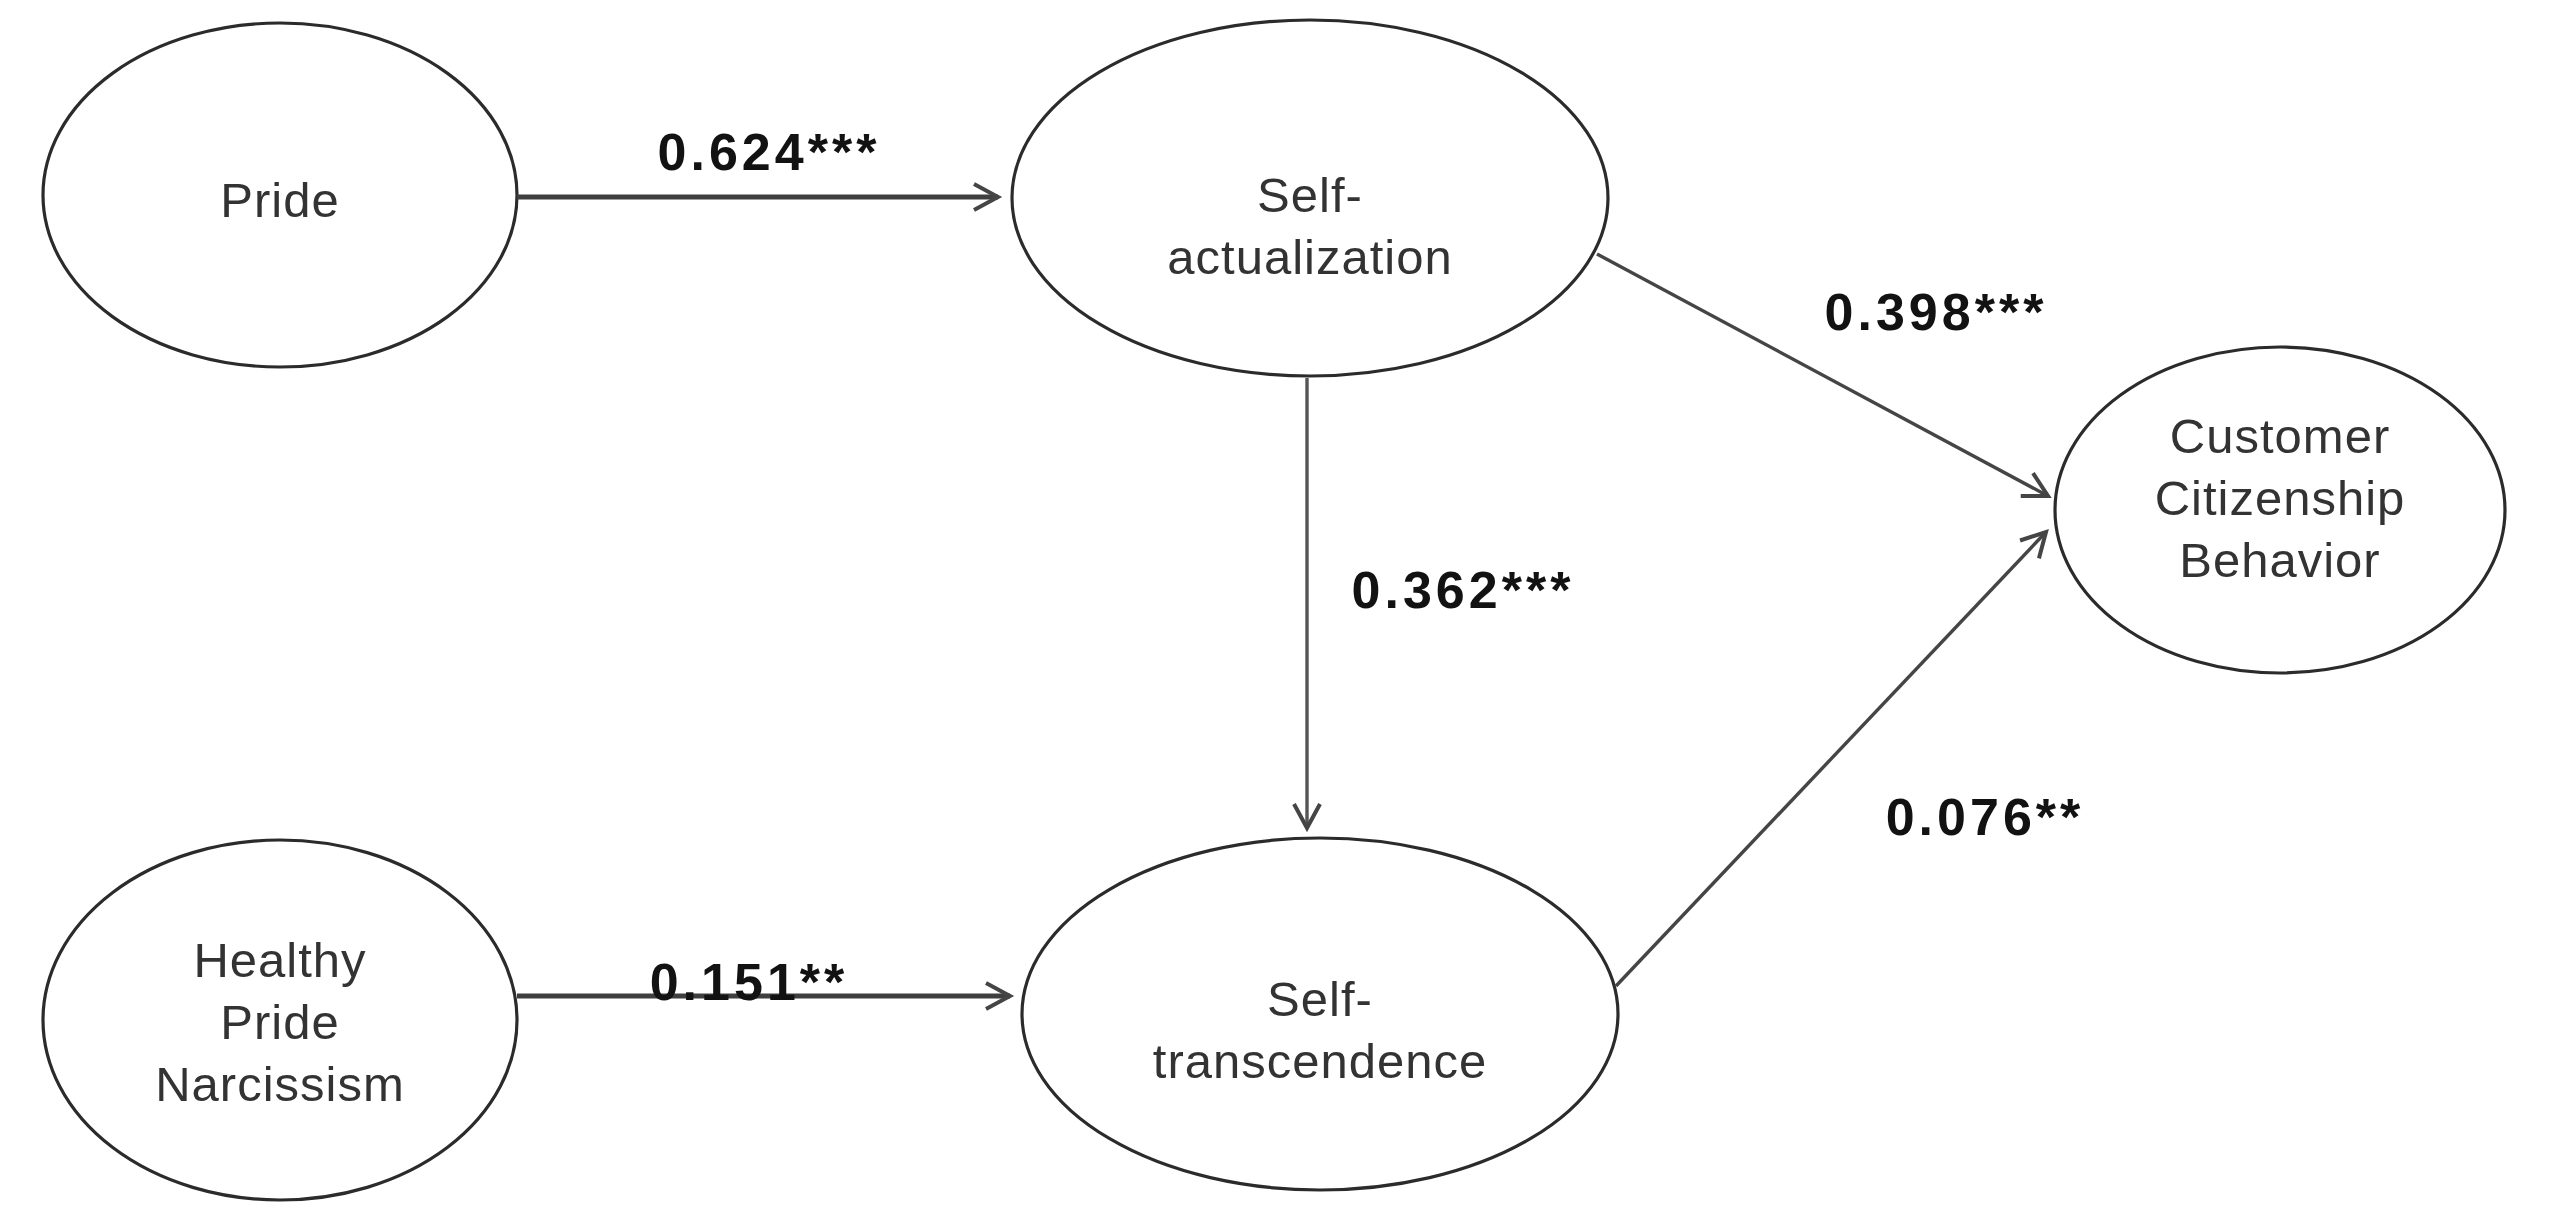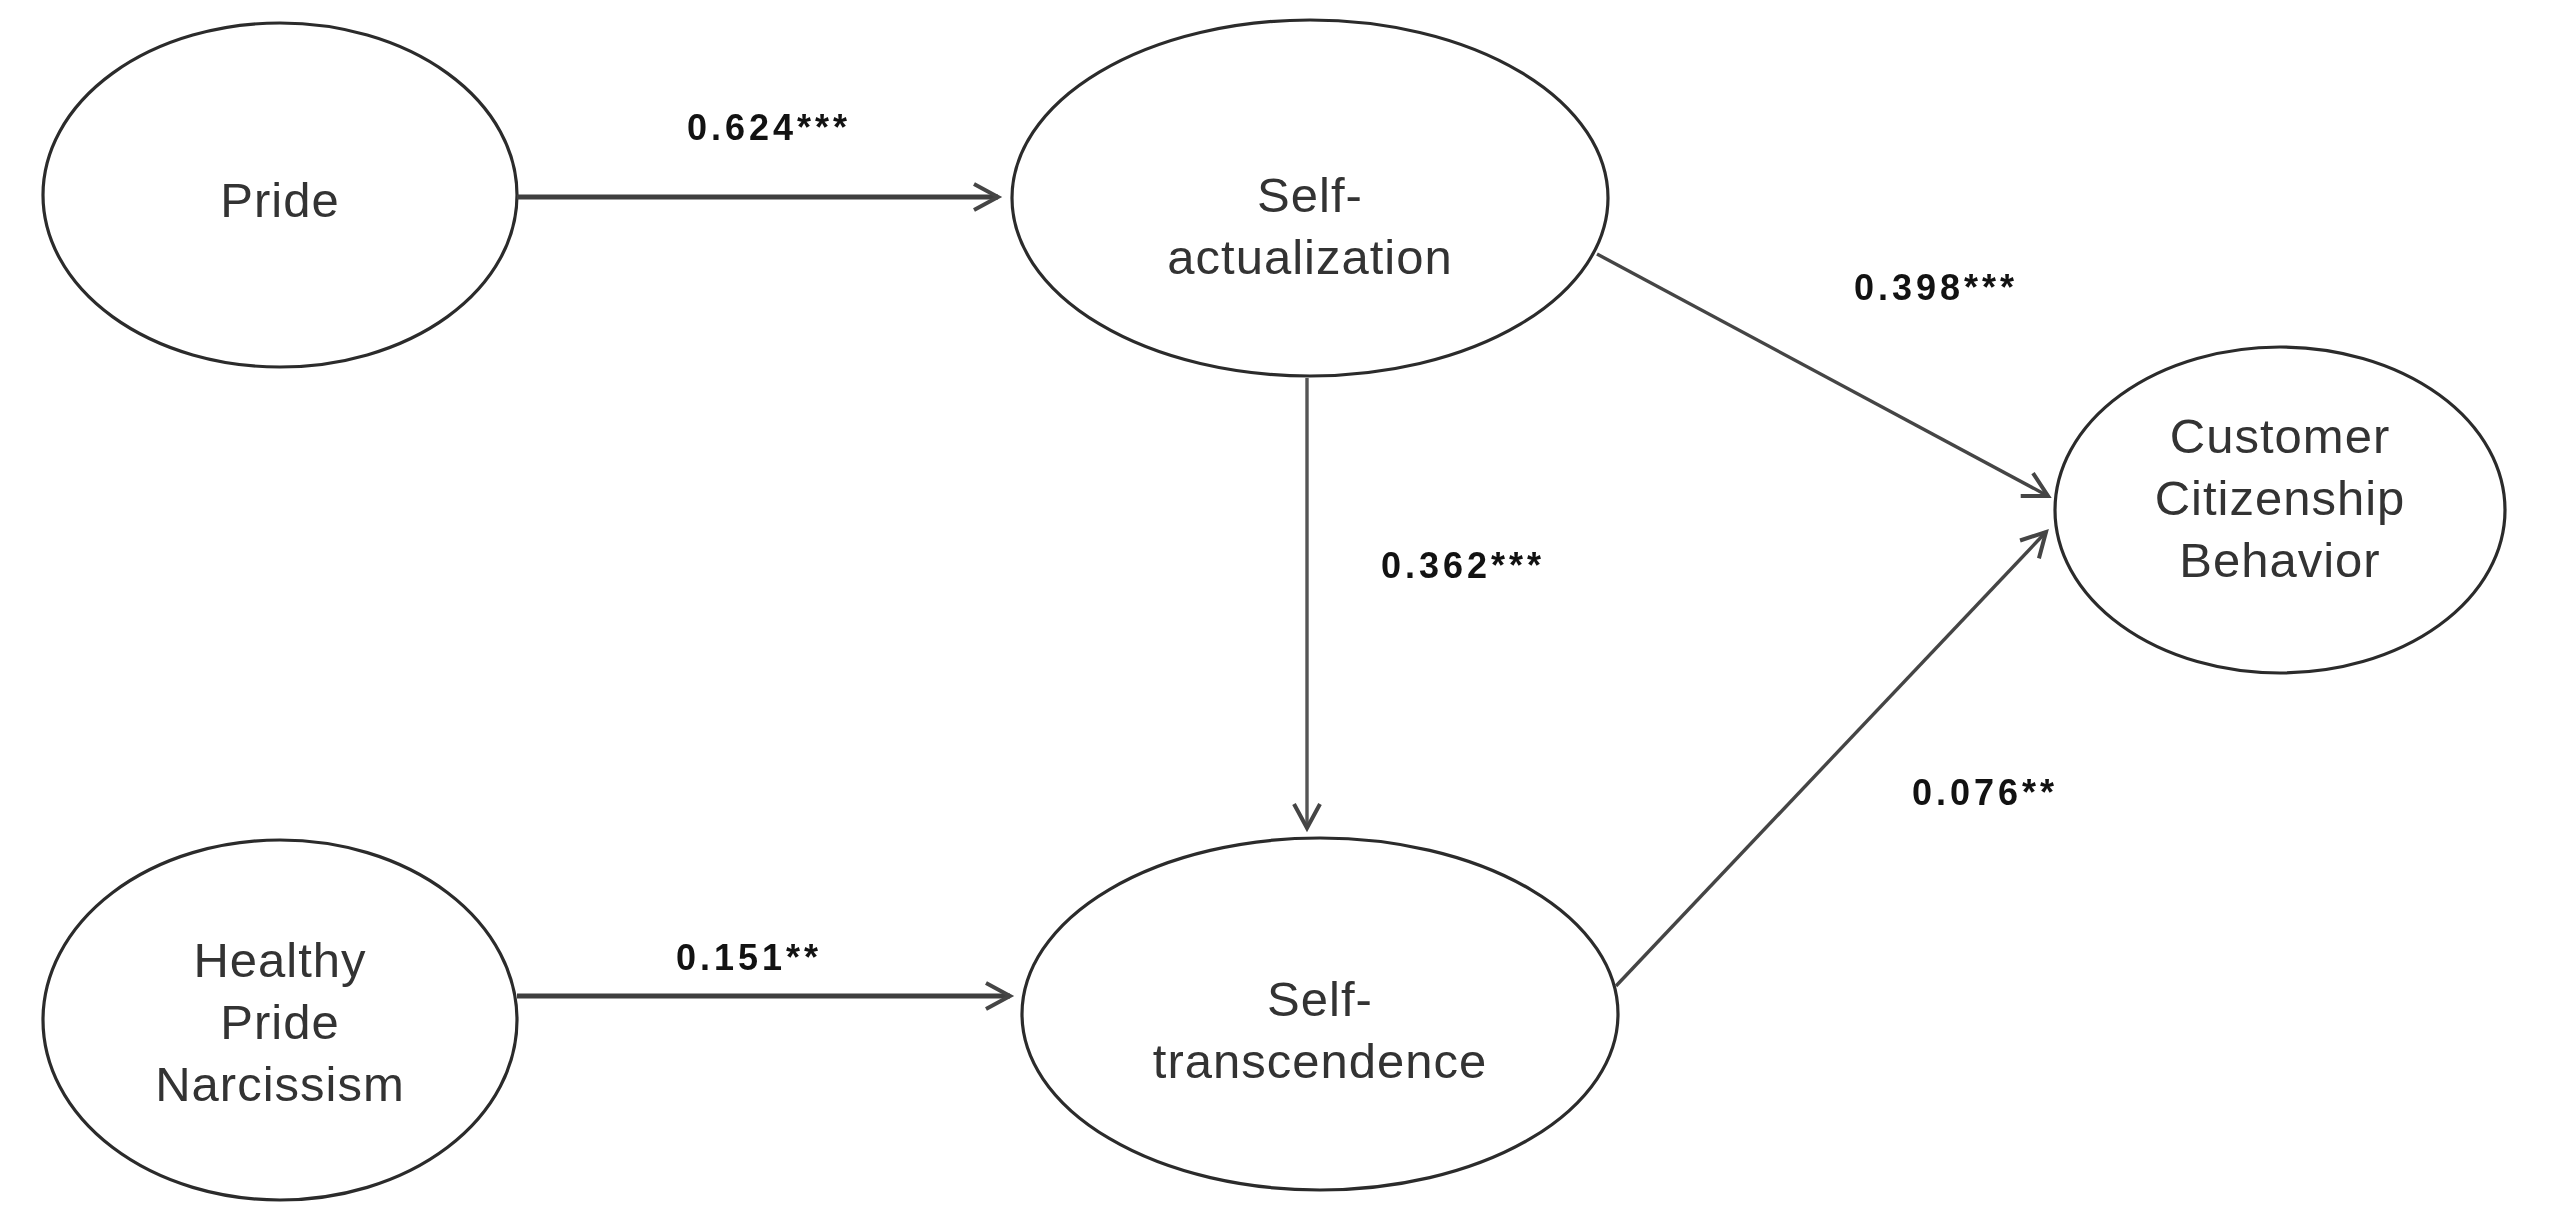--- a/index.html
+++ b/index.html
@@ -27,26 +27,27 @@
     white-space: pre-line;
     font-size: 49px;
     line-height: 62px;
     letter-spacing: 1px;
     color: #333333;
     pointer-events: none;
   }
   .edge-label {
     position: absolute;
     transform: translate(-50%, -50%);
-    font-size: 36px;
+    font-size: 52px;
     font-weight: bold;
     letter-spacing: 4px;
     color: #121212;
     white-space: nowrap;
     pointer-events: none;
+    margin-top: 24px;
   }
 </style>
 </head>
 <body>
 
 <div class="canvas">
 
   <svg class="diagram-svg" width="2552" height="1224" viewBox="0 0 2552 1224">
     <defs>
       <marker id="arrowhead" markerUnits="userSpaceOnUse" markerWidth="44" markerHeight="44" refX="27" refY="16" orient="auto">

